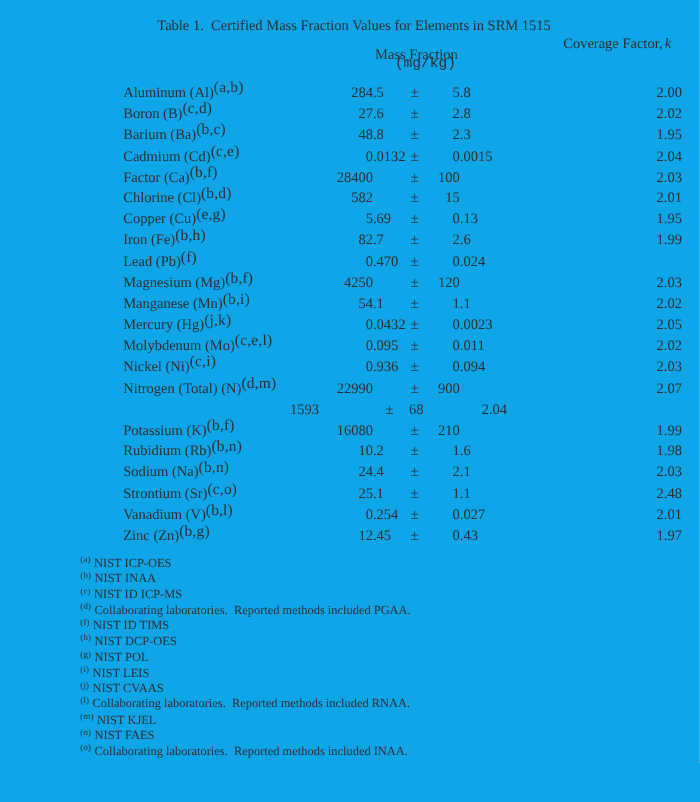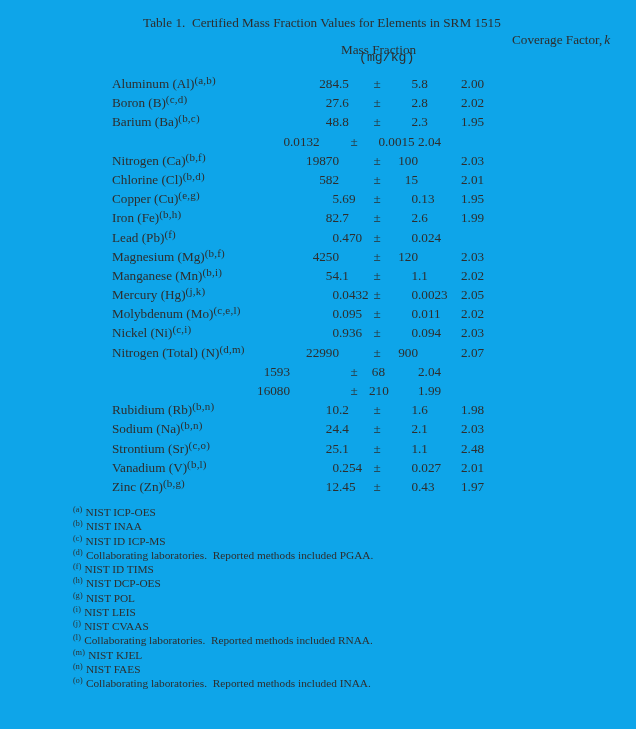--- a/index.html
+++ b/index.html
@@ -29,25 +29,25 @@
   #table-rows{
     position:absolute;left:0;top:74px;width:636px;
   }
   .row{
     display:grid;
     grid-template-columns:112px 178px 49px 30px 16px 33px 43px 159px;
     height:19.2px;line-height:19.2px;
     font-size:13.2px;
   }
   .c-name{text-align:left;white-space:nowrap;}
-  .c-name sup{font-size:11px;line-height:0;vertical-align:4px;letter-spacing:.2px;font-family:Liberation Serif, serif;}
+  .c-name sup{font-size:14px;line-height:0;vertical-align:4px;letter-spacing:.2px;font-family:Liberation Serif, serif;}
   .c-vint,.c-uint{text-align:right;white-space:pre;}
   .c-vfrac,.c-ufrac{text-align:left;white-space:pre;}
   .c-pm{text-align:center;}
-  .c-k{text-align:left;}
+  .c-k{text-align:right;}
 
   #footnotes{
     position:absolute;left:45px;top:505px;width:570px;
     font-size:11.3px;line-height:14.25px;margin-left:28px;
   }
   .fn-line{white-space:pre;}
   .fn-marker{font-size:8px;line-height:0;vertical-align:4px;margin-right:3px;letter-spacing:.2px;}
 </style>
 </head>
 <body>
@@ -88,31 +88,32 @@
         <div class="c-name"><span>Barium (Ba)</span><sup>(b,c)</sup></div>
         <div class="c-vint">48</div>
         <div class="c-vfrac">.8</div>
         <div class="c-pm">±</div>
         <div class="c-uint">2</div>
         <div class="c-ufrac">.3</div>
         <div class="c-k">1.95</div>
       </div>
       <div class="row">
         <div class="c-indent"></div>
+        <div class="c-name"><span>Cadmium (Cd)</span><sup>(c,e)</sup></div>
         <div class="c-vint">0</div>
         <div class="c-vfrac">.0132</div>
         <div class="c-pm">±</div>
         <div class="c-uint">0</div>
         <div class="c-ufrac">.0015</div>
         <div class="c-k">2.04</div>
       </div>
       <div class="row">
         <div class="c-indent"></div>
-        <div class="c-name"><span>Nitrogen (Ca)</span><sup>(b,f)</sup></div>
-        <div class="c-vint">19870</div>
+        <div class="c-name"><span>Factor (Ca)</span><sup>(b,f)</sup></div>
+        <div class="c-vint">28400</div>
         <div class="c-vfrac"></div>
         <div class="c-pm">±</div>
         <div class="c-uint">100</div>
         <div class="c-ufrac"></div>
         <div class="c-k">2.03</div>
       </div>
       <div class="row">
         <div class="c-indent"></div>
         <div class="c-name"><span>Chlorine (Cl)</span><sup>(b,d)</sup></div>
         <div class="c-vint">582</div>
@@ -215,20 +216,21 @@
         <div class="c-indent"></div>
         <div class="c-vint">1593</div>
         <div class="c-vfrac"></div>
         <div class="c-pm">±</div>
         <div class="c-uint">68</div>
         <div class="c-ufrac"></div>
         <div class="c-k">2.04</div>
       </div>
       <div class="row">
         <div class="c-indent"></div>
+        <div class="c-name"><span>Potassium (K)</span><sup>(b,f)</sup></div>
         <div class="c-vint">16080</div>
         <div class="c-vfrac"></div>
         <div class="c-pm">±</div>
         <div class="c-uint">210</div>
         <div class="c-ufrac"></div>
         <div class="c-k">1.99</div>
       </div>
       <div class="row">
         <div class="c-indent"></div>
         <div class="c-name"><span>Rubidium (Rb)</span><sup>(b,n)</sup></div>

